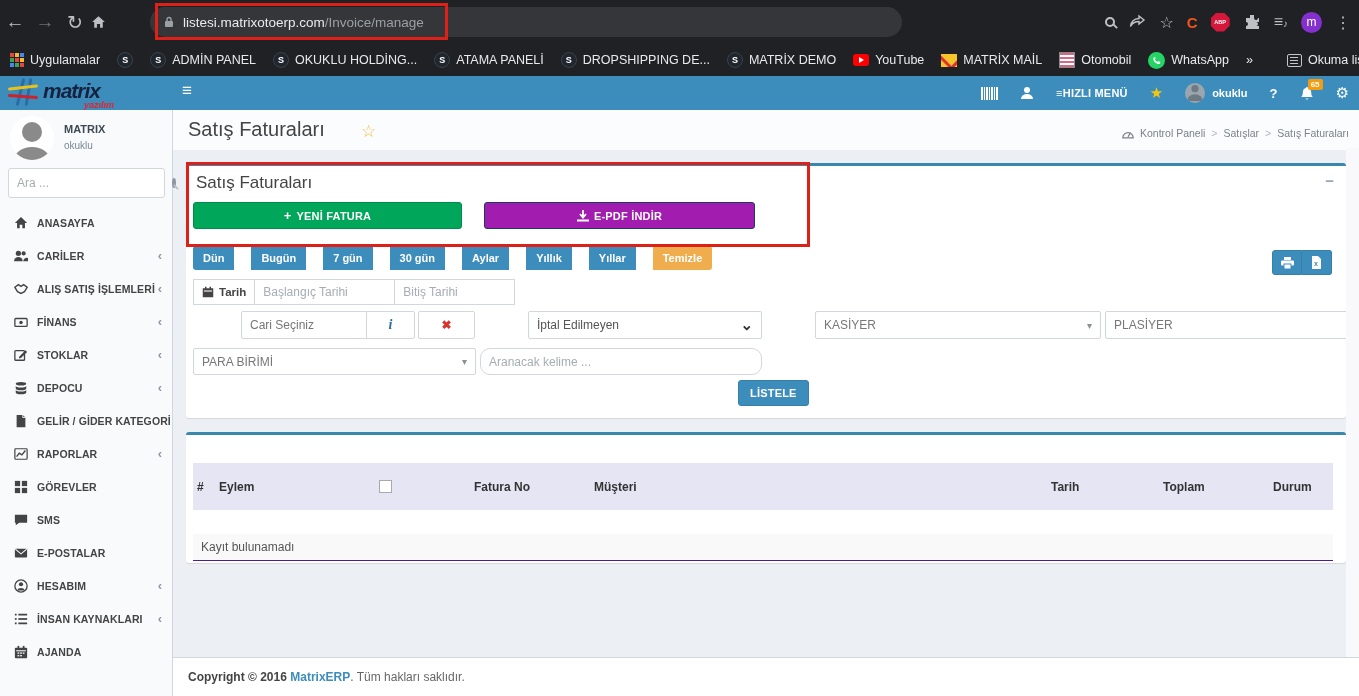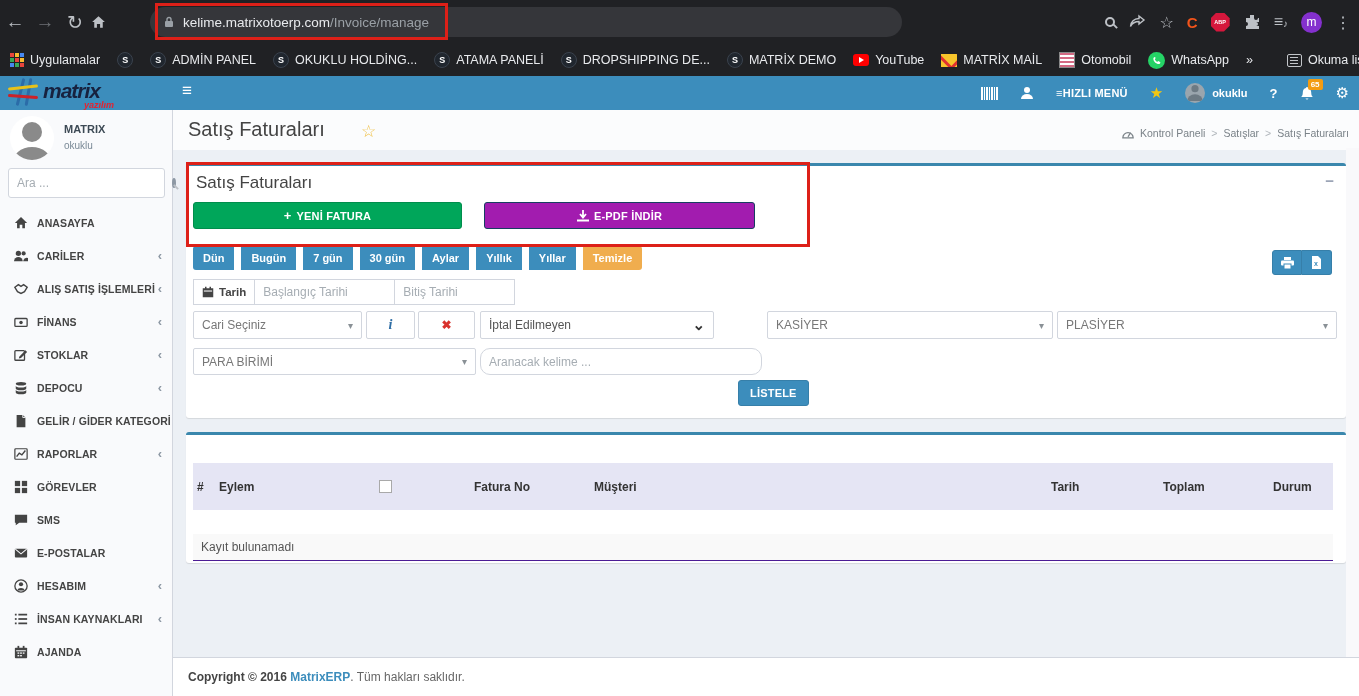--- a/index.html
+++ b/index.html
@@ -79,35 +79,35 @@
   .panel { background:#fff; border-top:3px solid #3a87ad; border-radius:3px; box-shadow:0 1px 1px rgba(0,0,0,.1); position:absolute; left:186px; width:1160px; }
   .panel1 { top:273px; height:255px; top:163px; }
   .panel-title { position:absolute; left:10px; top:7px; font-size:17px; color:#444; }
   .collapse-btn { position:absolute; right:12px; top:6px; color:#97a0b3; font-size:15px; font-weight:bold; cursor:pointer; }
 
   .btn { display:flex; align-items:center; justify-content:center; color:#fff; font-weight:bold; font-size:11px; border-radius:3px; cursor:pointer; letter-spacing:.2px; }
   .btn-new { position:absolute; left:7px; top:36px; width:269px; height:27px; background:#00a65a; border:1px solid #008d4c; }
   .btn-epdf { position:absolute; left:298px; top:36px; width:271px; height:27px; background:#a21caf; border:1px solid #173e61; }
   .bicon { margin-right:5px; font-size:13px; display:flex; align-items:center; }
 
-  .tabs { position:absolute; left:7px; top:80px; display:flex; gap:7px; }
+  .tabs { position:absolute; left:7px; top:80px; display:flex; gap:17px; }
   .tab { background:#3c8dbc; color:#fff; font-weight:bold; font-size:11px; padding:6px 10px; cursor:pointer; }
   .tab:first-child { border-radius:3px 0 0 3px; }
   .tab-clear { background:#f0ad4e; border-radius:0 3px 3px 0; }
 
   .dategroup { position:absolute; left:7px; top:113px; display:flex; height:26px; }
   .dg-label { display:flex; align-items:center; gap:5px; border:1px solid #d2d6de; padding:0 8px; font-size:11.5px; color:#444; font-weight:bold; background:#fff; }
   .dg-input { border:1px solid #d2d6de; border-left:0; width:140px; padding:0 8px; font-size:12px; color:#444; outline:0; font-family:inherit; }
   .dg-input.end { width:120px; }
   .dg-input::placeholder, .sb-search input::placeholder, .kw-input::placeholder { color:#a6adb3; }
 
   .sel { border:1px solid #d2d6de; background:#fff; display:flex; align-items:center; padding:0 8px; font-size:12px; color:#777; cursor:pointer; position:absolute; height:28px; border-radius:2px; }
   .sel .car { margin-left:auto; color:#8a9196; font-size:10px; }
   .sel .chev { margin-left:auto; color:#333; font-size:15px; font-weight:bold; line-height:10px; }
-  .row2 { top:145px; } .row3 { top:182px; }
+  .row2 { top:145px;margin-left:48px; } .row3 { top:182px; }
   .btn-info { position:absolute; left:180px; top:145px; width:49px; height:28px; background:#fff; border:1px solid #d2d6de; color:#2e6da4; font-weight:bold; font-style:italic; font-family:"Liberation Serif",serif; font-size:14px; display:flex; align-items:center; justify-content:center; cursor:pointer; border-radius:2px; }
   .btn-x { position:absolute; left:232px; top:145px; width:57px; height:28px; background:#fff; border:1px solid #d2d6de; color:#d9332e; font-weight:bold; font-size:12px; display:flex; align-items:center; justify-content:center; cursor:pointer; border-radius:2px; }
   .kw-input { position:absolute; left:294px; top:182px; width:282px; height:27px; border:1px solid #d2d6de; padding:0 8px; font-size:12px; color:#444; outline:0; border-radius:10px; font-family:inherit; }
   .btn-list { position:absolute; left:552px; top:214px; height:26px; padding:0 11px; background:#3c8dbc; border:1px solid #367fa9; }
   .printgroup { position:absolute; right:14px; top:84px; display:flex; }
   .pbtn { width:30px; height:25px; background:#3c8dbc; border:1px solid #367fa9; display:flex; align-items:center; justify-content:center; cursor:pointer; }
   .pbtn.l { border-radius:3px 0 0 3px; } .pbtn.r { border-radius:0 3px 3px 0; border-left:0; }
 
   .panel2 { top:432px; height:131px; }
   .thead { position:absolute; left:7px; right:13px; top:28px; height:47px; background:#e5e5f4; }
@@ -138,21 +138,21 @@
   <span class="navbtn">
     <svg width="17" height="17" viewBox="0 0 16 16">
         <path d="M8 2 L14 7.5 H12 V13 H9.5 V9.5 H6.5 V13 H4 V7.5 H2 Z" fill="#bdc1c6"></path>
       </svg>
   </span>
   <div class="urlbar">
     <svg class="lockicon" width="11" height="13" viewBox="0 0 10 12">
       <rect x="1" y="5" width="8" height="6" rx="1" fill="#9aa0a6"></rect>
       <path d="M3 5 V3.5 a2 2 0 0 1 4 0 V5" stroke="#9aa0a6" stroke-width="1.4" fill="none"></path>
     </svg>
-    <span class="url-host">kelime.matrixotoerp.com</span>
+    <span class="url-host">listesi.matrixotoerp.com</span>
       <span class="url-path">/Invoice/manage</span>
   </div>
   <div class="tb-right">
     <span class="mag"></span>
     <svg width="18" height="16" viewBox="0 0 18 16">
         <path d="M11 2 L16 6 L11 10 V7.5 C6 7.5 4 9.5 2.5 12.5 C3 8 5.5 4.8 11 4.5 Z" fill="none" stroke="#bdc1c6" stroke-width="1.4"></path>
       </svg>
     <span class="ticon">☆</span>
     <span class="ext-c">C</span>
     <span class="ext-abp">ABP</span>

